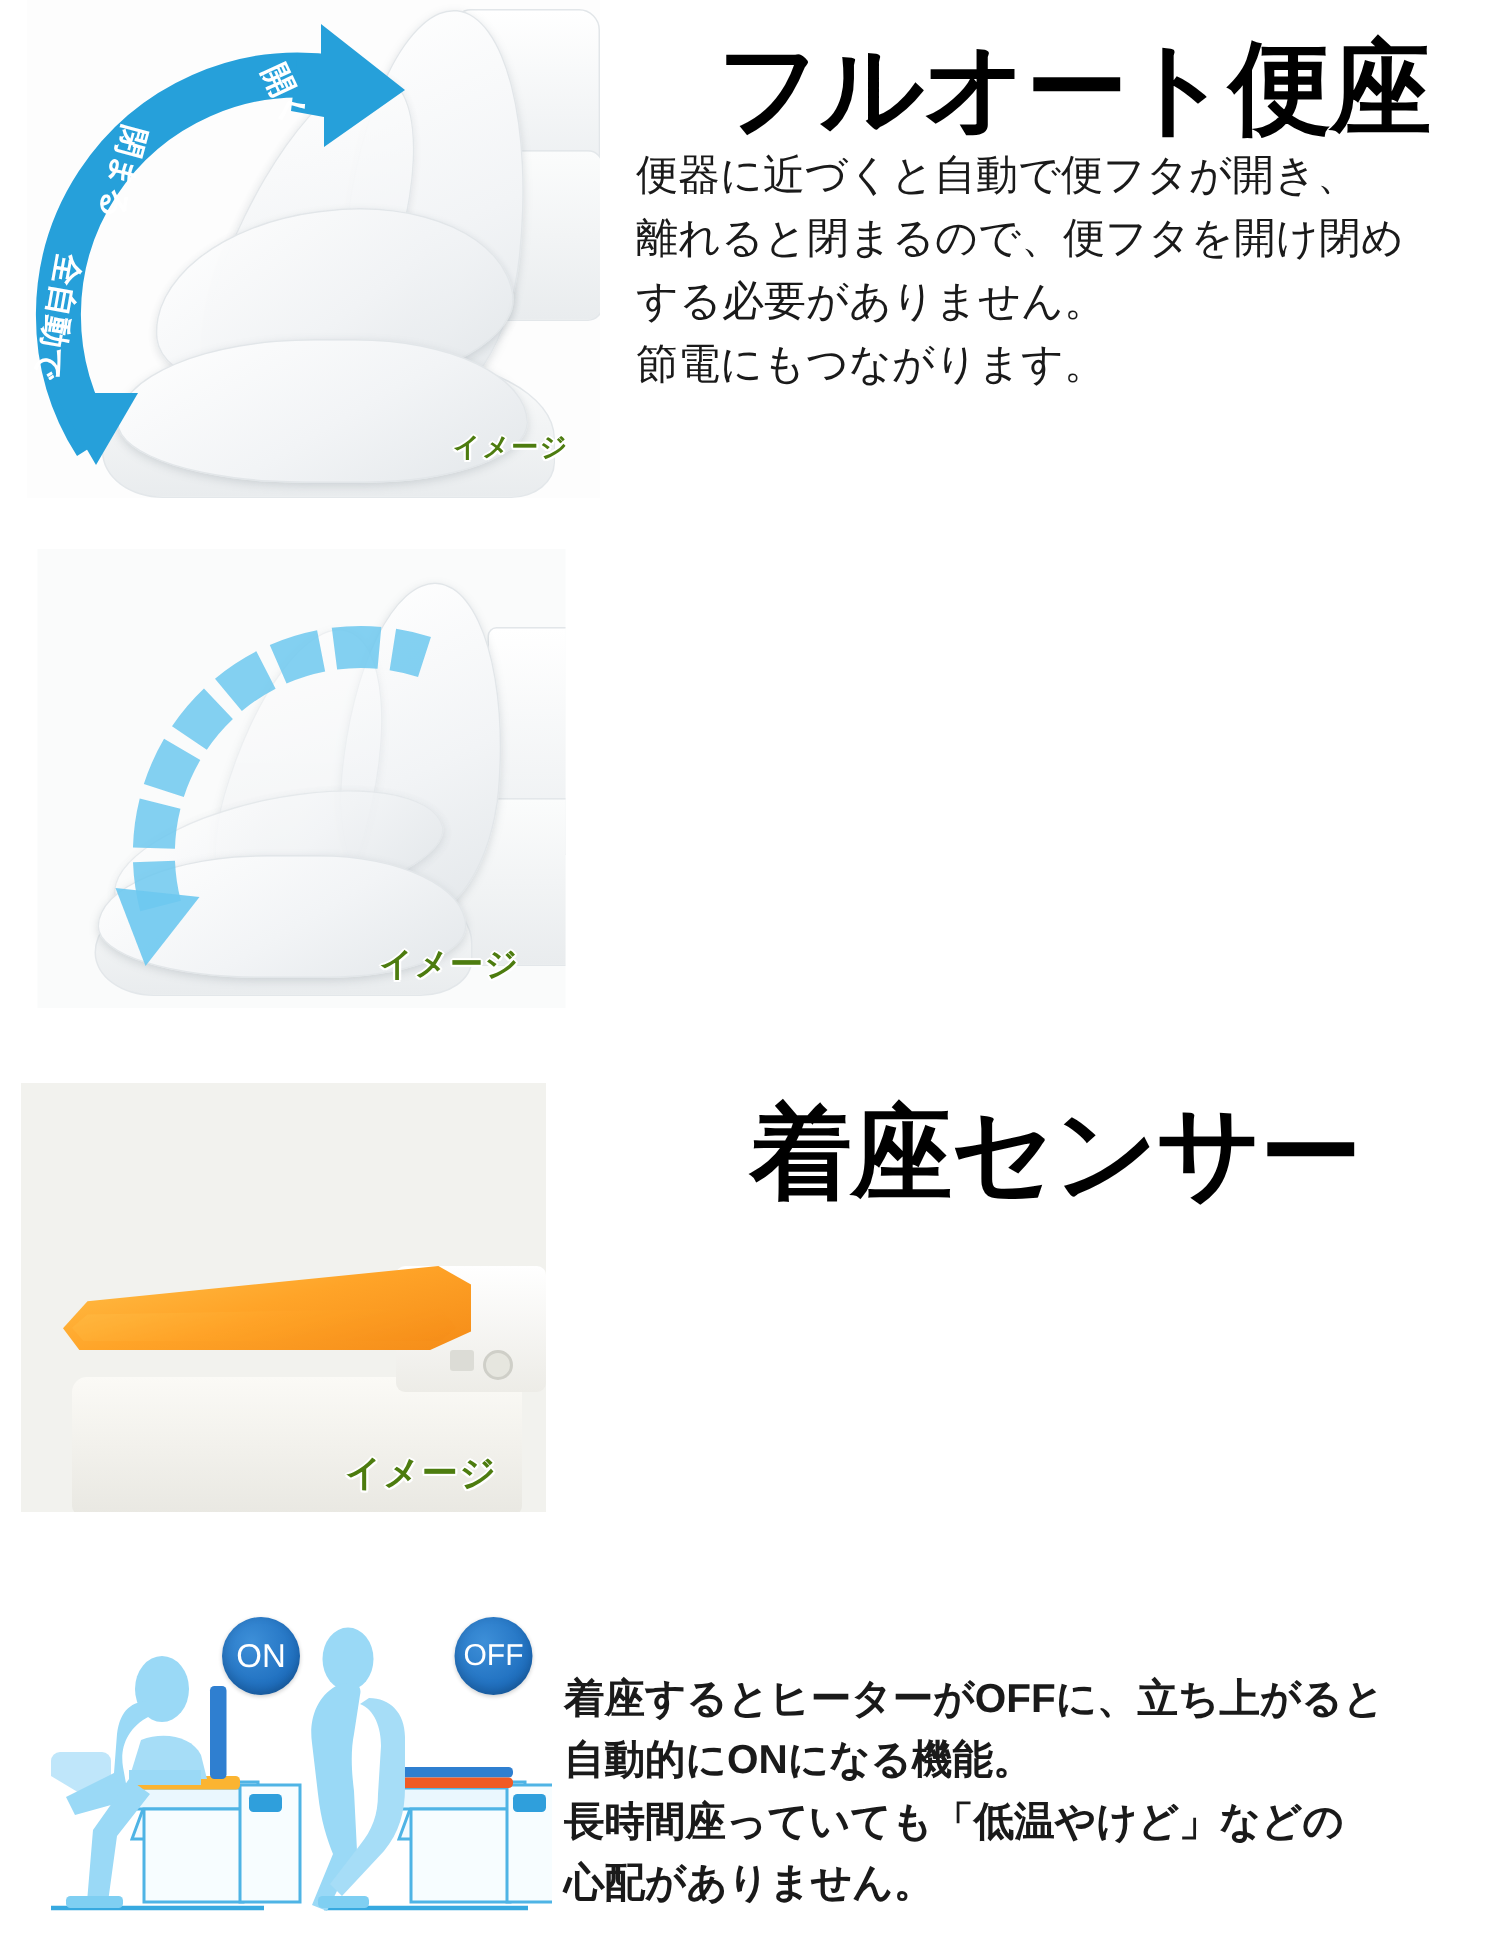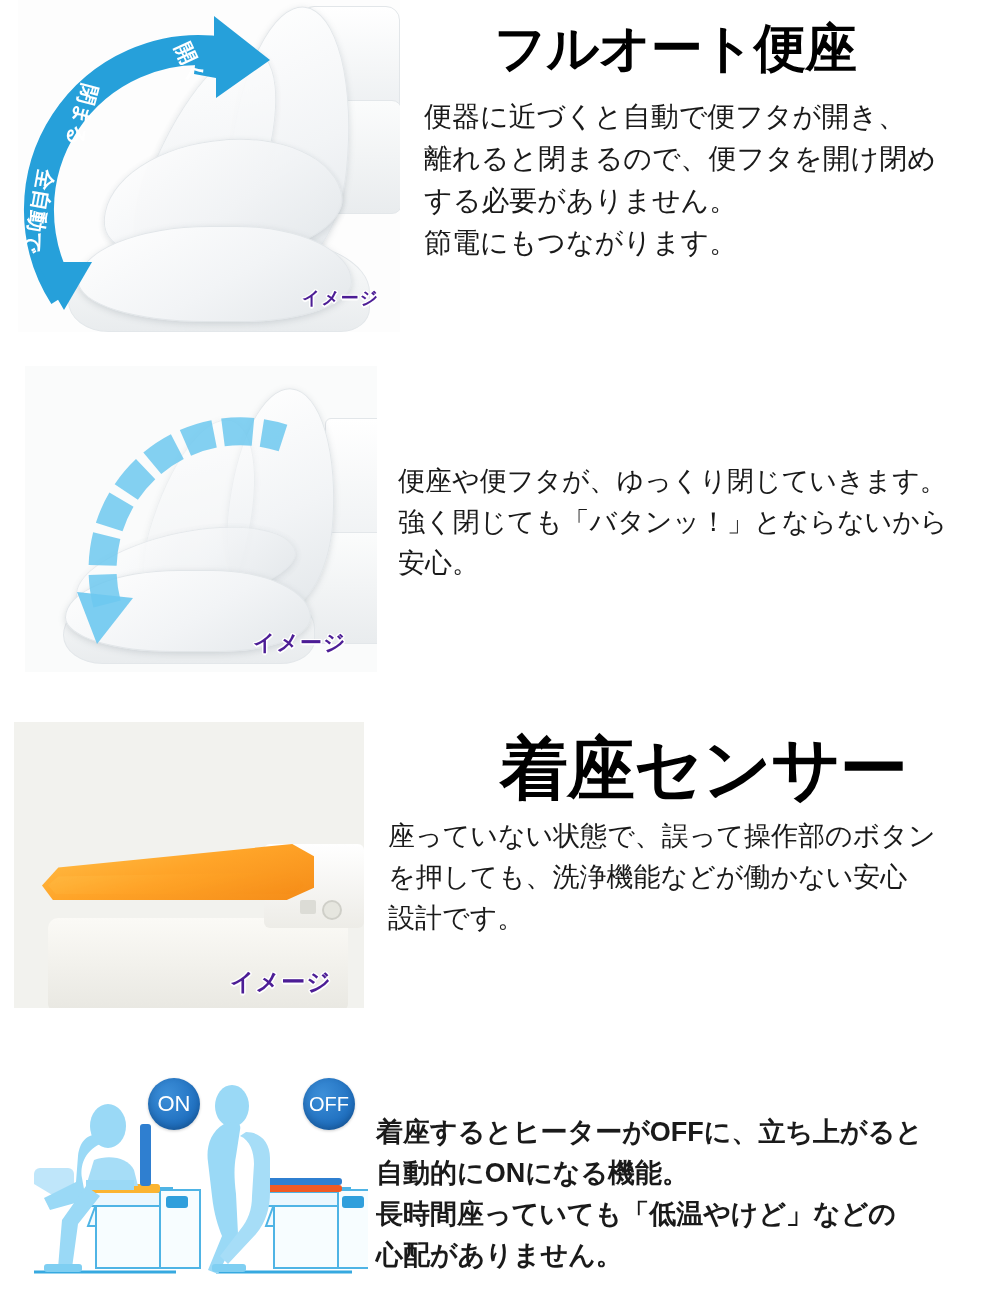--- a/index.html
+++ b/index.html
@@ -27,21 +27,21 @@
     position: absolute;
     overflow: hidden;
     background: #f3f4f4;
   }
   .pic-inner { position: absolute; inset: 0; }
 
   .imeji {
     position: absolute;
     font-family: Liberation Sans, sans-serif;
     font-weight: bold;
-    color: #4c1d95;
+    color: #4d7c0f;
     letter-spacing: 1px;
     text-shadow:
        1.5px 0 0 #fff, -1.5px 0 0 #fff, 0 1.5px 0 #fff, 0 -1.5px 0 #fff,
        1px 1px 0 #fff, -1px -1px 0 #fff, 1px -1px 0 #fff, -1px 1px 0 #fff;
     white-space: nowrap;
   }
 
   
   .title {
     position: absolute;
@@ -150,21 +150,21 @@
       </svg>
 
       <div class="arrowlabel" style="left:176px;top:38px;font-size:21px;transform:rotate(65deg);transform-origin:left top;">開く</div>
       <div class="arrowlabel" style="left:86px;top:88px;font-size:21px;transform:rotate(105deg);transform-origin:left top;">閉まる</div>
       <div class="arrowlabel" style="left:42px;top:172px;font-size:21px;transform:rotate(100deg);transform-origin:left top;">全自動で</div>
 
       <div class="imeji" style="left:284px;top:286px;font-size:18px;">イメージ</div>
     </div>
   </div>
 
-  <h2 class="title" style="left:494px;top:14px;font-size:52px;margin:0;text-align:center;">フルオート便座</h2>
+  <h2 class="title" style="left:478px;top:14px;font-size:68px;margin:0;text-align:center;">フルオート便座</h2>
   <div class="body" style="left:424px;top:96px;font-size:28px;line-height:42px;width:560px;">便器に近づくと自動で便フタが開き、
 離れると閉まるので、便フタを開け閉め
 する必要がありません。
 節電にもつながります。</div>
 </div>
 
 <div class="section" style="top:355px;height:330px;">
 
   <div class="pic" id="pic2" style="top:11px;">
     <div class="pic-inner">
@@ -182,46 +182,40 @@
 
       <svg width="352" height="306" viewBox="0 0 352 306" style="position:absolute;left:0;top:0;">
         <path d="M82 238 A 138 138 0 0 1 258 72" fill="none" stroke="#6dc8ef" stroke-width="28" stroke-dasharray="30 9" opacity=".85"></path>
         <polygon points="52,226 108,232 72,278" fill="#6dc8ef" opacity=".9"></polygon>
       </svg>
 
       <div class="imeji" style="left:228px;top:262px;font-size:22px;">イメージ</div>
     </div>
   </div>
 
-  <div class="body" style="left:398px;top:106px;font-size:27px;line-height:41px;width:600px;">便座や便フタが、ゆっくり閉じていきます。
-強く閉じても「バタンッ！」とならないから
-安心。</div>
 </div>
 
 <div class="section" style="top:710px;height:305px;">
 
   <div class="pic" id="pic3" style="top:12px;">
     <div class="pic-inner">
       <div class="base" style="left:34px;top:196px;width:300px;height:92px;border-radius:10px 10px 6px 6px;background:linear-gradient(180deg,#fbfaf6,#e9e8e2);border:none;"></div>
       <div class="base" style="left:250px;top:122px;width:100px;height:84px;border-radius:6px;background:linear-gradient(180deg,#ffffff,#edece7);border:none;"></div>
 
       <div class="seat-orange" style="left:28px;top:122px;width:272px;height:56px;clip-path:polygon(0% 74%,6% 42%,92% 0%,100% 22%,100% 78%,90% 100%,4% 100%);"></div>
       <div class="seat-orange" style="left:34px;top:150px;width:256px;height:22px;opacity:.55;clip-path:polygon(0% 60%,4% 20%,96% 0%,100% 60%,96% 100%,3% 100%);"></div>
 
       <div style="position:absolute;left:286px;top:178px;width:16px;height:14px;background:#dcdcd6;border-radius:2px;"></div>
       <div style="position:absolute;left:308px;top:178px;width:16px;height:16px;background:#e6e6df;border-radius:50%;border:2px solid #cfcfc8;"></div>
 
       <div class="imeji" style="left:216px;top:244px;font-size:24px;">イメージ</div>
     </div>
   </div>
 
   <h2 class="title" style="left:500px;top:14px;font-size:68px;margin:0;">着座センサー</h2>
-  <div class="body" style="left:388px;top:106px;font-size:27px;line-height:41px;width:610px;">座っていない状態で、誤って操作部のボタン
-を押しても、洗浄機能などが働かない安心
-設計です。</div>
 </div>
 
 <div class="section" style="top:1020px;height:280px;">
 
   <div class="pic" id="pic4" style="top:20px;">
     <div class="pic-inner">
       <svg width="368" height="260" viewBox="0 0 368 260" style="position:absolute;left:0;top:0;">
 
         <line x1="34" y1="232" x2="176" y2="232" stroke="#37a9e0" stroke-width="3"></line>
         <line x1="216" y1="232" x2="352" y2="232" stroke="#37a9e0" stroke-width="3"></line>

